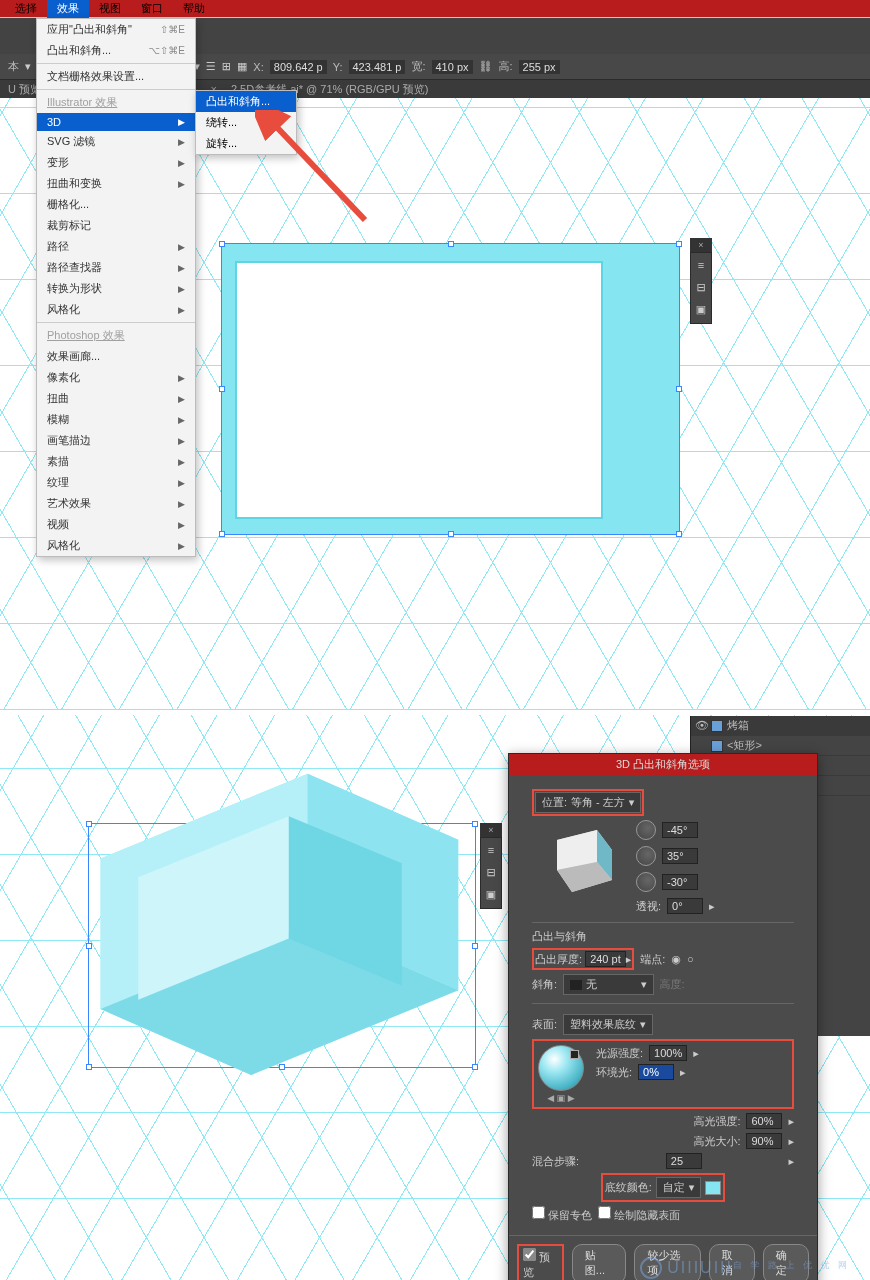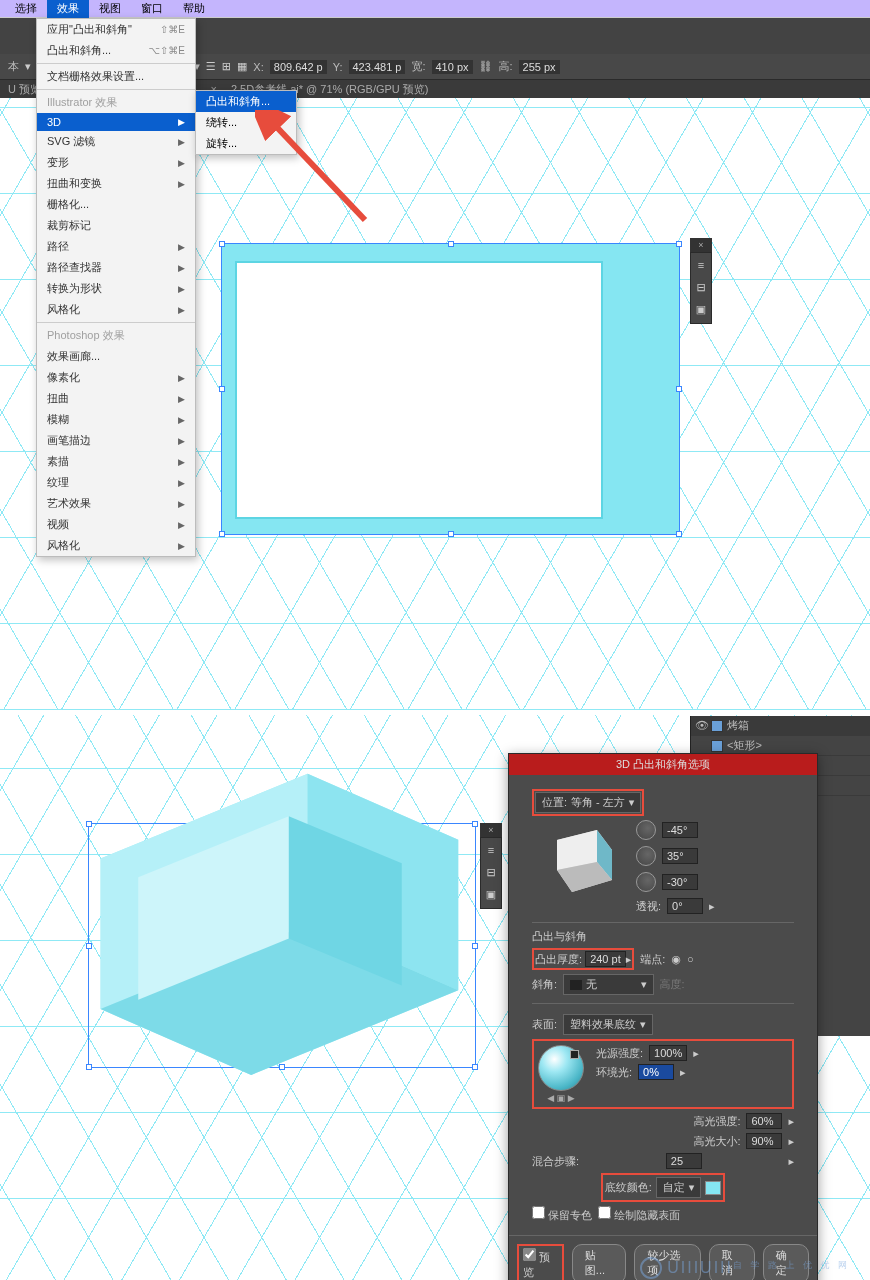--- a/index.html
+++ b/index.html
@@ -9,37 +9,37 @@
 .bottom-section{height:570px;margin-top:5px;}
 
 
 .iso-grid{position:absolute;inset:0;background:#fff;
 background-image:
 repeating-linear-gradient(60deg,#8fe9f5 0,#8fe9f5 1px,transparent 1px,transparent 50px),
 repeating-linear-gradient(-60deg,#8fe9f5 0,#8fe9f5 1px,transparent 1px,transparent 50px),
 repeating-linear-gradient(0deg,#8fe9f5 0,#8fe9f5 1px,transparent 1px,transparent 86px);}
 
 
-.menubar{position:relative;height:18px;background:#c4b5fd;display:flex;align-items:center;padding:0 5px;border-bottom:1px solid #ccc;z-index:10;}
+.menubar{position:relative;height:18px;background:#b91c1c;display:flex;align-items:center;padding:0 5px;border-bottom:1px solid #ccc;z-index:10;}
 .menubar span{padding:2px 10px;}
 .menubar .active{background:#0a5fce;color:#fff;}
 
 
 .toolbar1{height:46px;background:#434343;position:relative;z-index:5;}
 .toolbar2{height:26px;background:#484848;color:#bbb;display:flex;align-items:center;padding:0 8px;gap:6px;position:relative;z-index:5;border-bottom:1px solid #2a2a2a;}
 .toolbar2 .val{background:#333;padding:1px 4px;color:#ddd;}
 .toolbar2 .swatch{width:14px;height:14px;background:#fff;border:1px solid #888;}
 .toolbar2 .ico{color:#ccc;}
 .tabbar{height:18px;background:#3a3a3a;color:#aaa;display:flex;align-items:center;font-size:10px;padding:0 8px;gap:14px;position:relative;z-index:5;}
 .tabbar .x{color:#999;}
 
 
 .dropdown{position:absolute;top:18px;left:36px;width:160px;background:#f3f3f3;border:1px solid #bcbcbc;box-shadow:2px 3px 8px rgba(0,0,0,.25);z-index:30;}
 .dropdown .item{padding:3px 10px;color:#333;display:flex;justify-content:space-between;align-items:center;}
-.dropdown .item.disabled{color:#a0a0a0;}
+.dropdown .item.disabled{color:#a0a0a0;text-decoration:underline;}
 .dropdown .sep{height:1px;background:#ccc;margin:2px 0;}
 .dropdown .item .arrow{color:#666;font-size:9px;}
 .dropdown .item.hover{background:#0a5fce;color:#fff;}
 .dropdown .item.hover .arrow{color:#fff;}
 .dropdown .shortcut{color:#888;font-size:10px;}
 
 .submenu{position:absolute;top:90px;left:195px;width:102px;background:#f3f3f3;border:1px solid #bcbcbc;box-shadow:2px 3px 8px rgba(0,0,0,.25);z-index:31;}
 .submenu .item{padding:3px 10px;}
 .submenu .item.hover{background:#0a5fce;color:#fff;}
 

